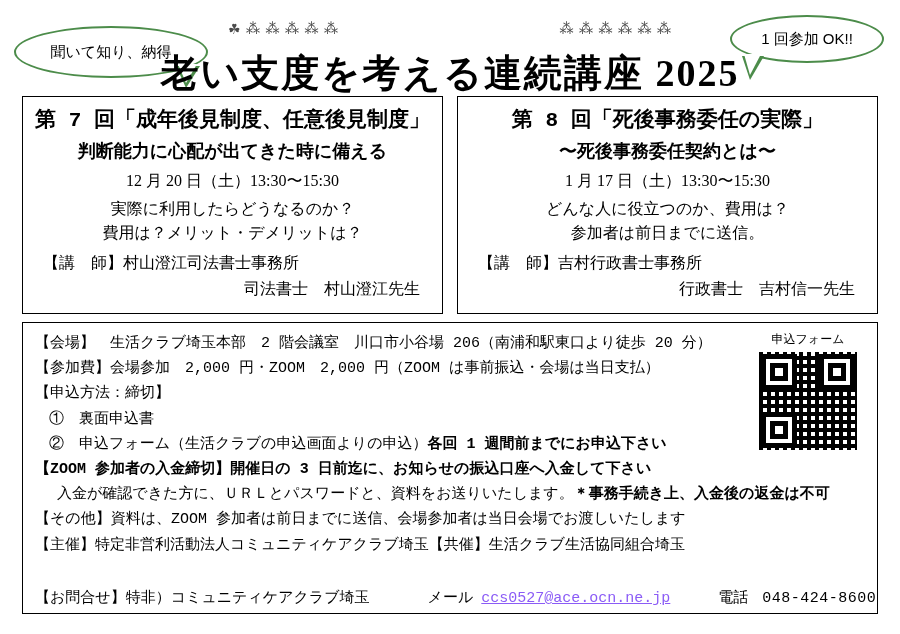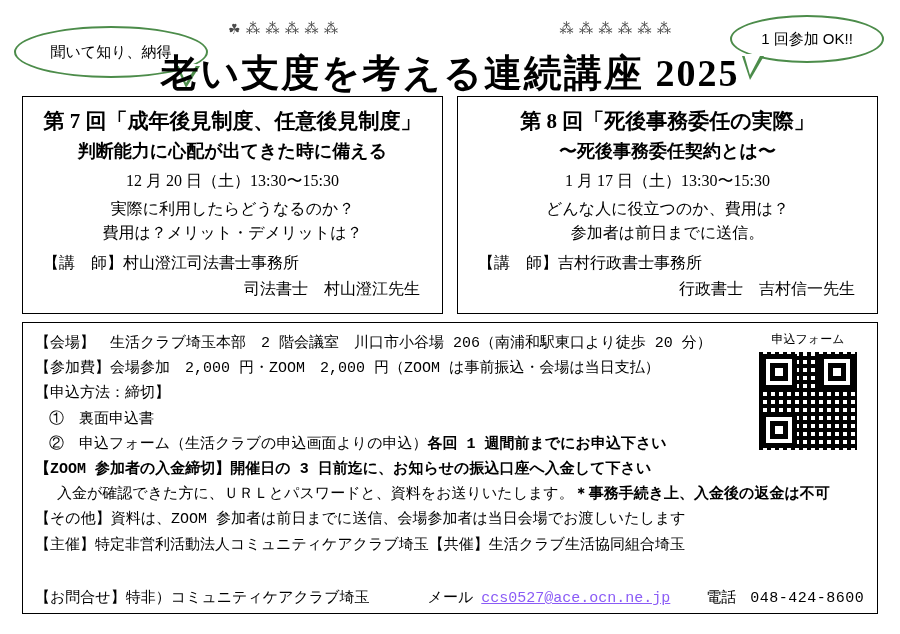--- a/index.html
+++ b/index.html
@@ -121,20 +121,21 @@
     padding: 10px 6px 12px 6px;
     text-align: center;
     flex: 1 1 0;
     min-height: 218px;
   }
   .session-title {
     font-size: 21px;
     font-weight: bold;
     line-height: 1.35;
     margin-bottom: 4px;
+    font-family: Liberation Mono, monospace;
   }
   .session-sub {
     font-size: 18px;
     font-weight: bold;
     line-height: 1.4;
     margin-bottom: 4px;
   }
   .session-date {
     font-size: 16px;
     line-height: 1.5;
@@ -244,21 +245,21 @@
     font-size: 15px;
     white-space: nowrap;
   }
   .contact-row .who { }
   .mail-label { margin-left: 58px; }
   .mail-addr {
     color: #8b5cf6;
     text-decoration: underline;
     margin-left: 8px;
   }
-  .tel-label { margin-left: 36px; }
+  .tel-label { margin-left: 48px; }
   .tel-number { margin-left: 14px; letter-spacing: 0.5px; }
 </style>
 </head>
 <body>
 
 <div class="top-deco">
   <span>☘ ⁂ ⁂ ⁂ ⁂ ⁂</span>
   <span>⁂ ⁂ ⁂ ⁂ ⁂ ⁂</span>
 </div>
 

